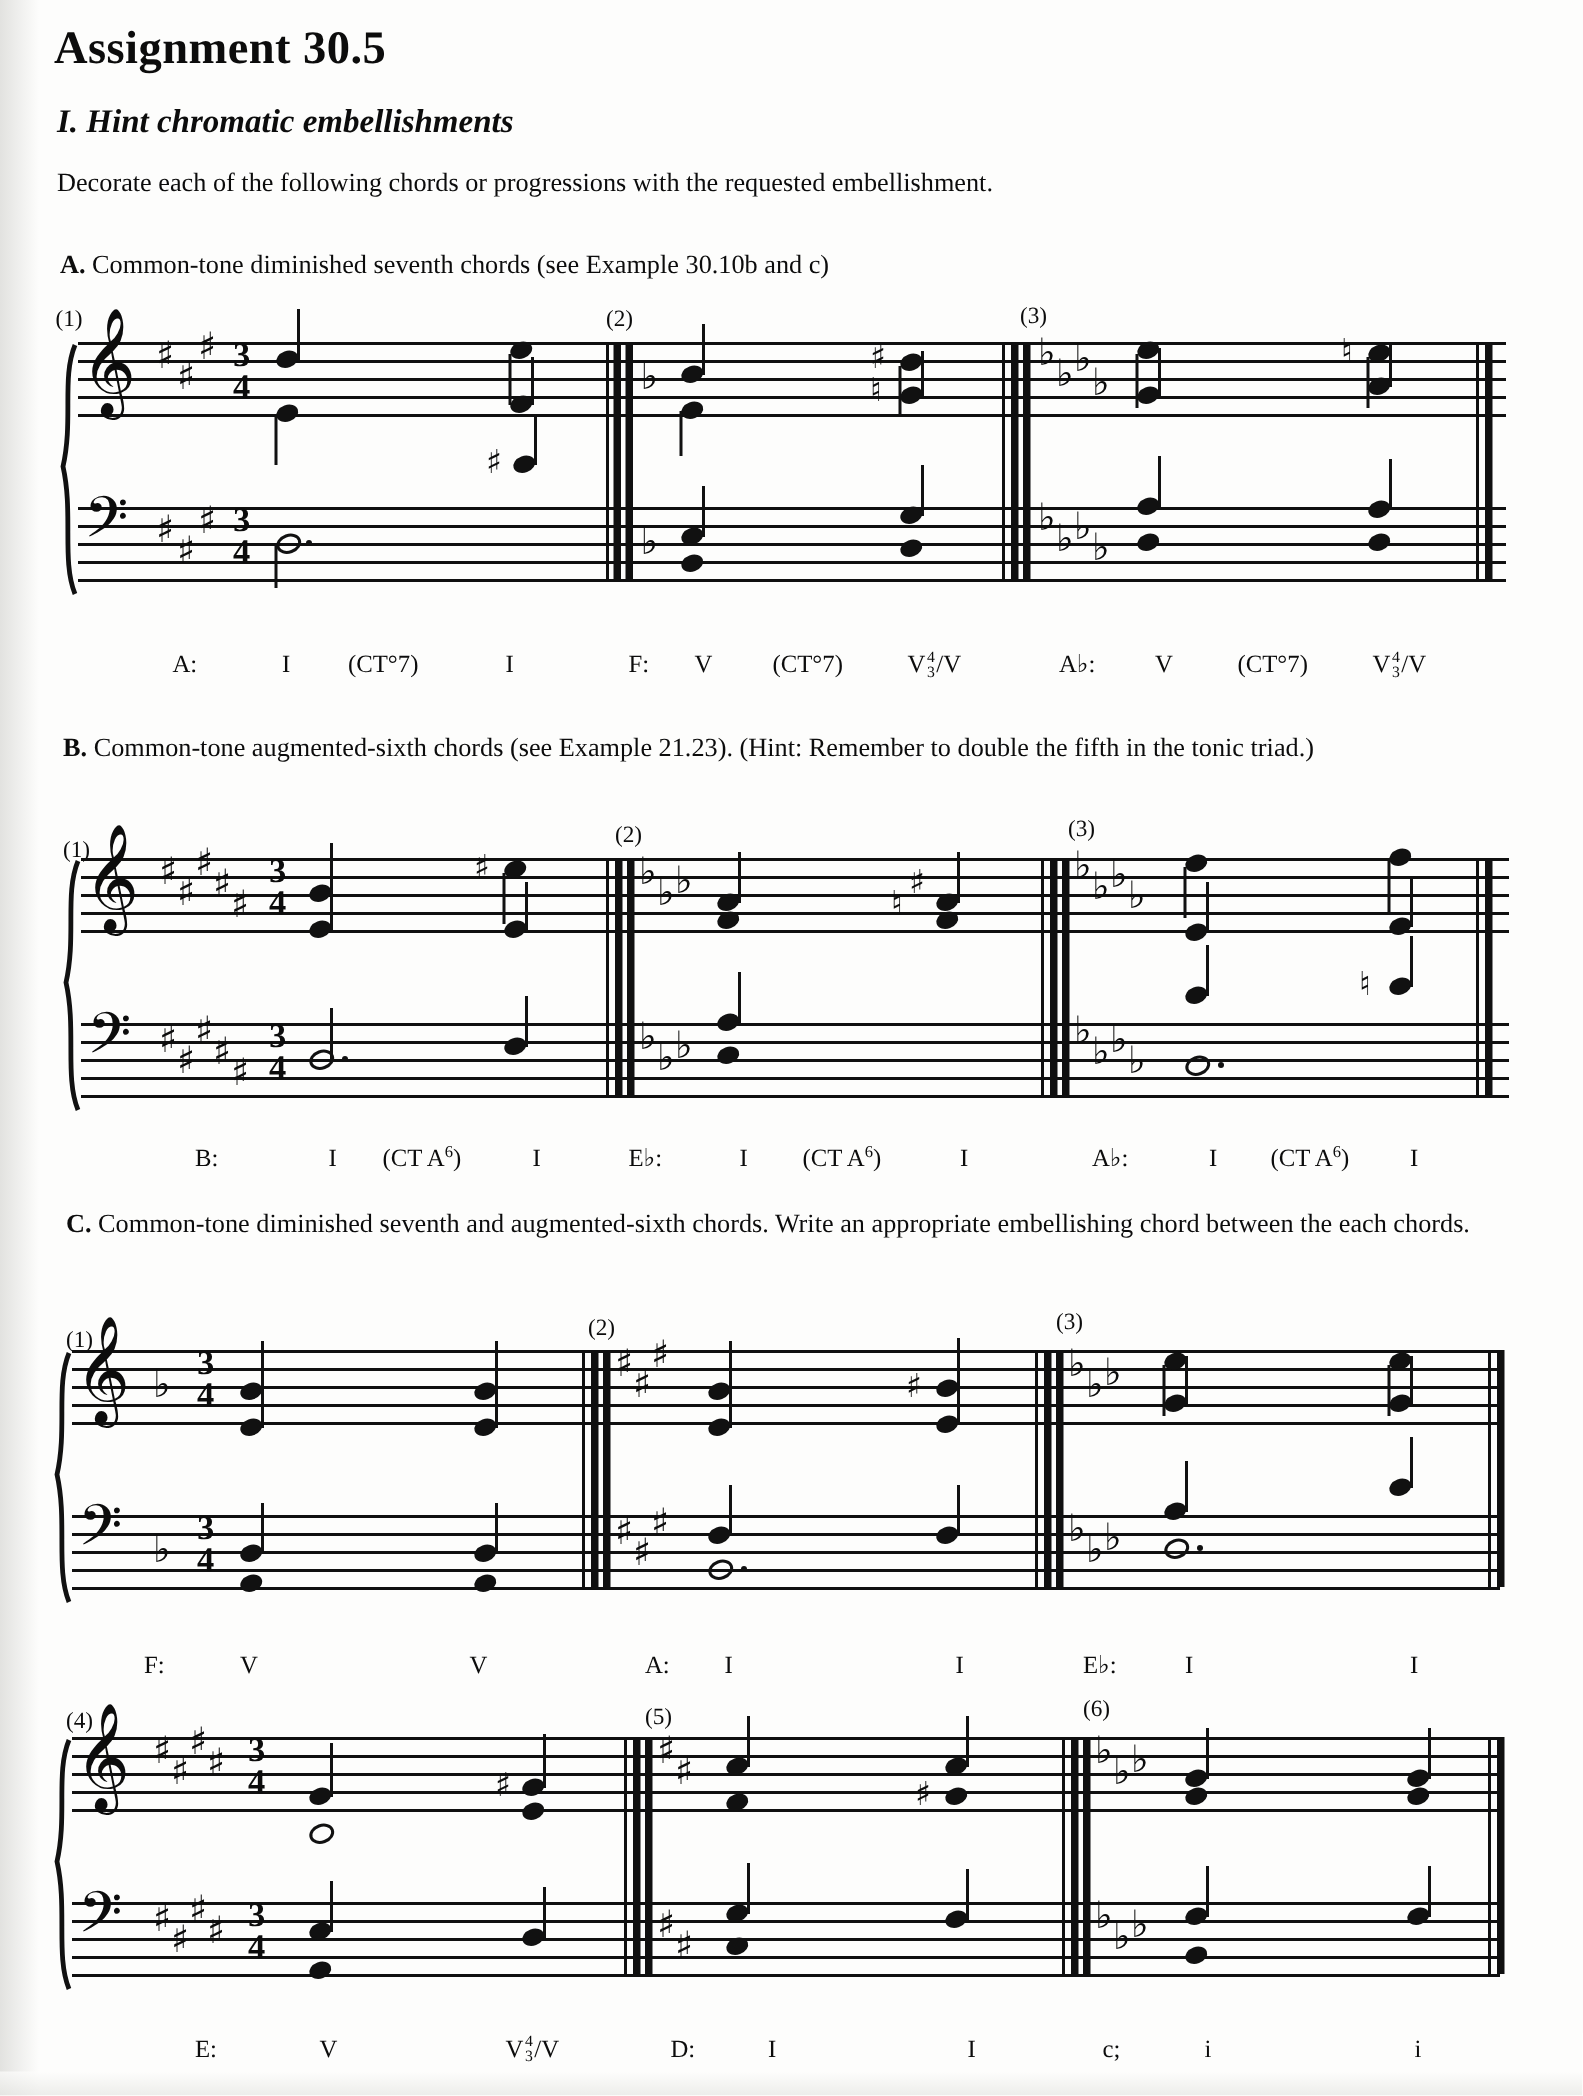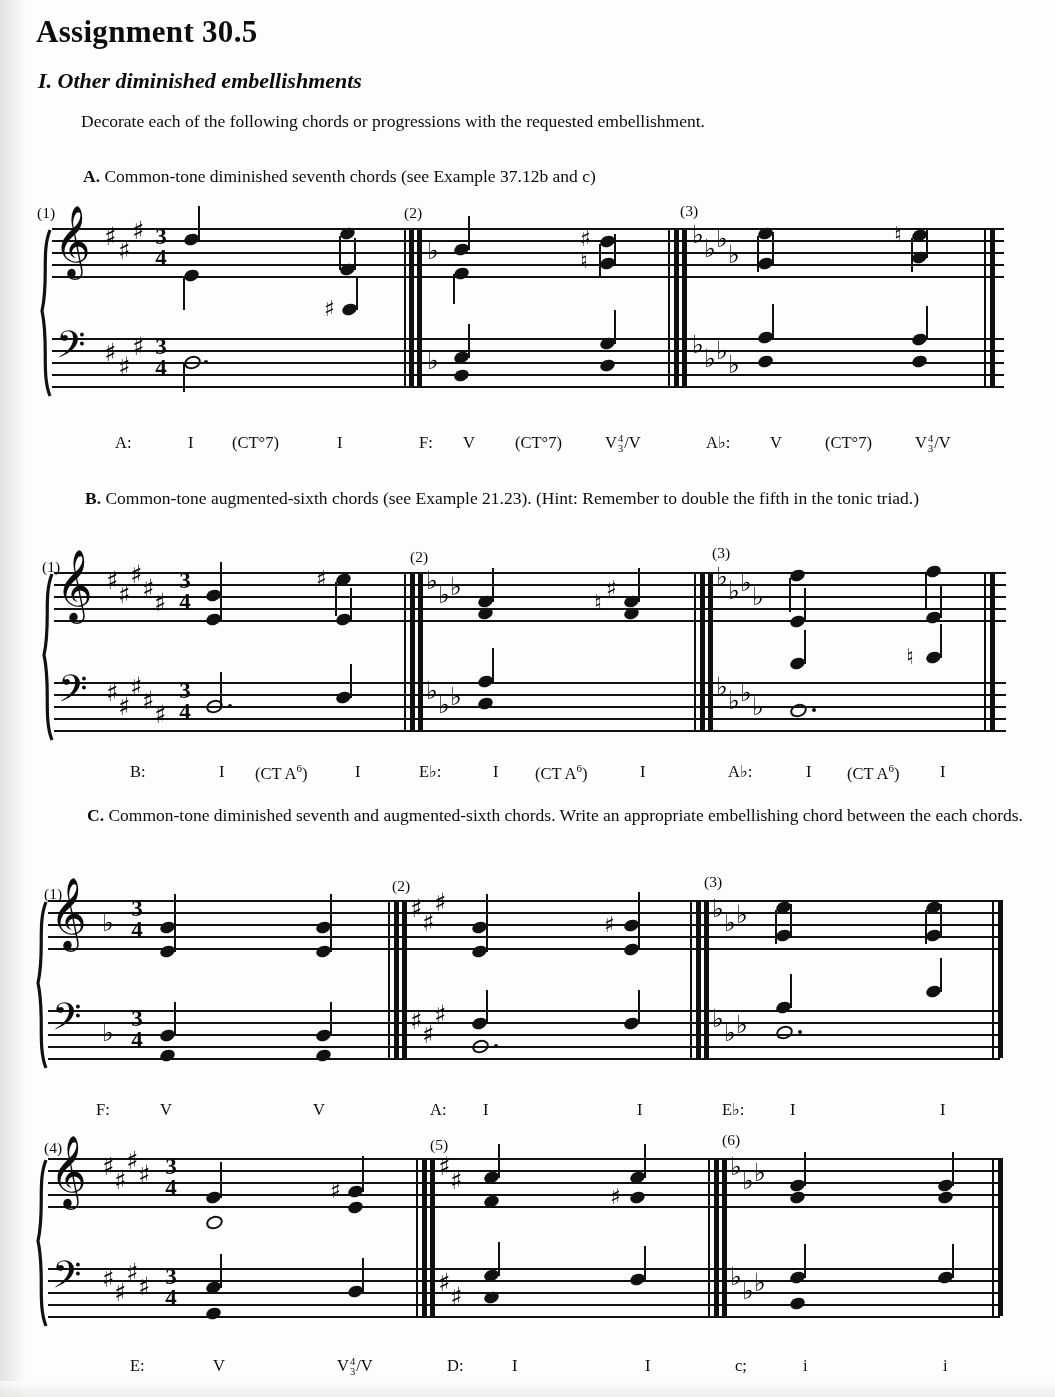--- a/index.html
+++ b/index.html
@@ -52,21 +52,20 @@
     top: 68px;
     font-size: 22px;
     font-style: italic;
     font-weight: bold;
     margin: 0;
   }
   .instr {
     position: absolute;
     font-size: 17.5px;
     line-height: 1.5;
-    margin-left: 43px;
   }
   .sub-label {
     font-weight: bold;
   }
 
   
   .system {
     position: absolute;
   }
   .grandstaff {
@@ -177,26 +176,26 @@
   }
 </style>
 </head>
 <body>
 
 <div class="page">
   <div class="scan-edge-left"></div>
   <div class="scan-edge-bottom"></div>
 
   <h1 class="title">Assignment 30.5</h1>
-  <h2 class="section">I. Other diminished embellishments</h2>
+  <h2 class="section">I. Hint chromatic embellishments</h2>
   <div class="instr" style="left:38px; top:108px; width:880px;">Decorate each of the following chords or progressions with the requested embellishment.</div>
 
   <div class="instr" style="left:40px; top:163px; width:960px;">
     <span class="sub-label">A.</span>
-    <span>Common-tone diminished seventh chords (see Example 37.12b and c)</span>
+    <span>Common-tone diminished seventh chords (see Example 30.10b and c)</span>
   </div>
 
   <div class="measure-num" style="left:37px; top:204px;">(1)</div>
   <div class="measure-num" style="left:404px; top:204px;">(2)</div>
   <div class="measure-num" style="left:680px; top:202px;">(3)</div>
 
   <div class="system" style="left:52px; top:228px; width:952px; height:170px;">
     <div class="grandstaff" style="position:relative; width:952px; height:170px;">
 
       <div class="brace" style="top:0; height:170px;">

